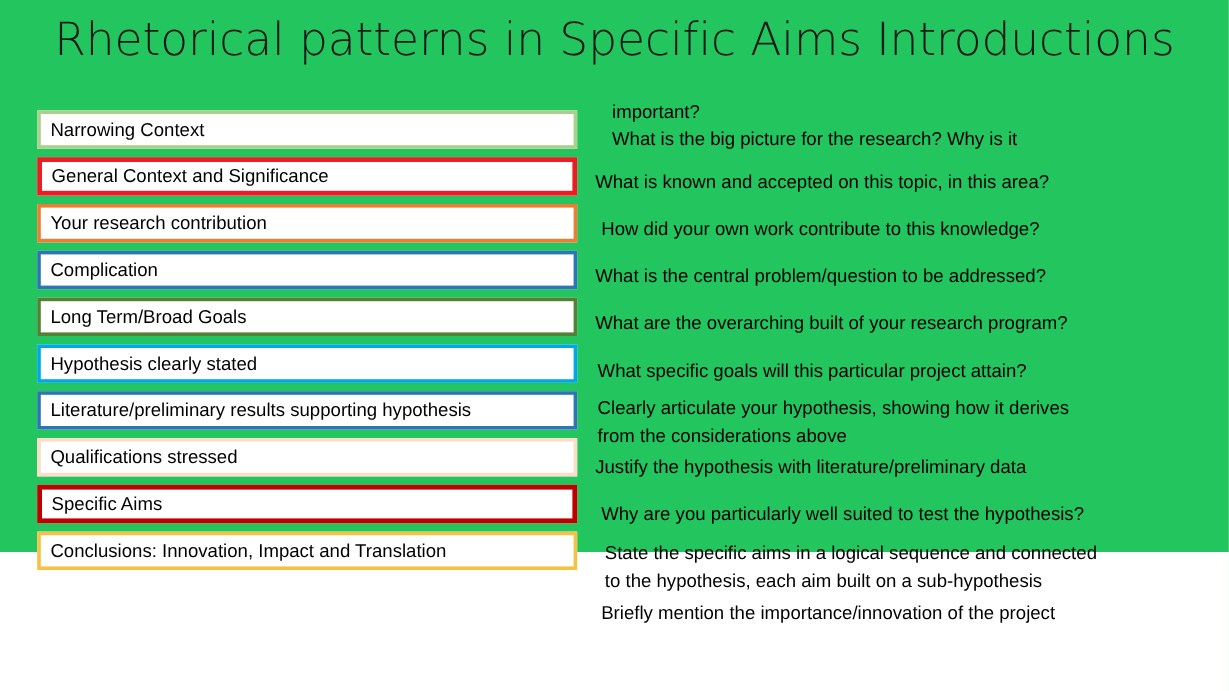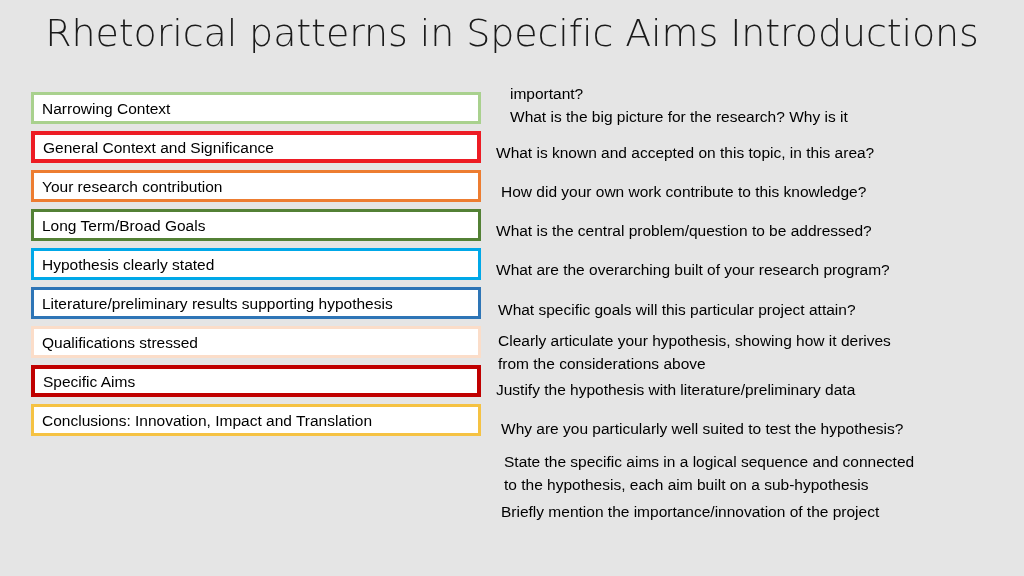--- a/index.html
+++ b/index.html
@@ -13,22 +13,22 @@
     overflow: hidden;
     font-family: "Liberation Sans", "DejaVu Sans", sans-serif;
     color: #000000;
     position: relative;
   }
 
   #slide {
     position: absolute;
     left: 0; top: 0;
     width: 1024px;
-    height: 576px;
-    background: #e5e5e5;
+    height: 460px;
+    background: #22c55e;
   }
 
   #page-title {
     position: absolute;
     left: 0;
     top: 10px;
     width: 1024px;
     text-align: center;
     font-size: 38px;
     font-weight: 300;
@@ -94,20 +94,23 @@
   <div id="boxes">
       <div class="stage-box" style="border-color: rgb(169, 209, 142); border-width: 3px;">
         <span class="stage-label">Narrowing Context</span>
       </div>
       <div class="stage-box" style="border-color: rgb(237, 28, 36); border-width: 4px;">
         <span class="stage-label">General Context and Significance</span>
       </div>
       <div class="stage-box" style="border-color: rgb(237, 125, 49); border-width: 3px;">
         <span class="stage-label">Your research contribution</span>
       </div>
+      <div class="stage-box" style="border-color: rgb(46, 117, 182); border-width: 3px;">
+        <span class="stage-label">Complication</span>
+      </div>
       <div class="stage-box" style="border-color: rgb(83, 129, 53); border-width: 3px;">
         <span class="stage-label">Long Term/Broad Goals</span>
       </div>
       <div class="stage-box" style="border-color: rgb(0, 168, 232); border-width: 3px;">
         <span class="stage-label">Hypothesis clearly stated</span>
       </div>
       <div class="stage-box" style="border-color: rgb(46, 117, 182); border-width: 3px;">
         <span class="stage-label">Literature/preliminary results supporting hypothesis</span>
       </div>
       <div class="stage-box" style="border-color: rgb(251, 221, 201); border-width: 3px;">

